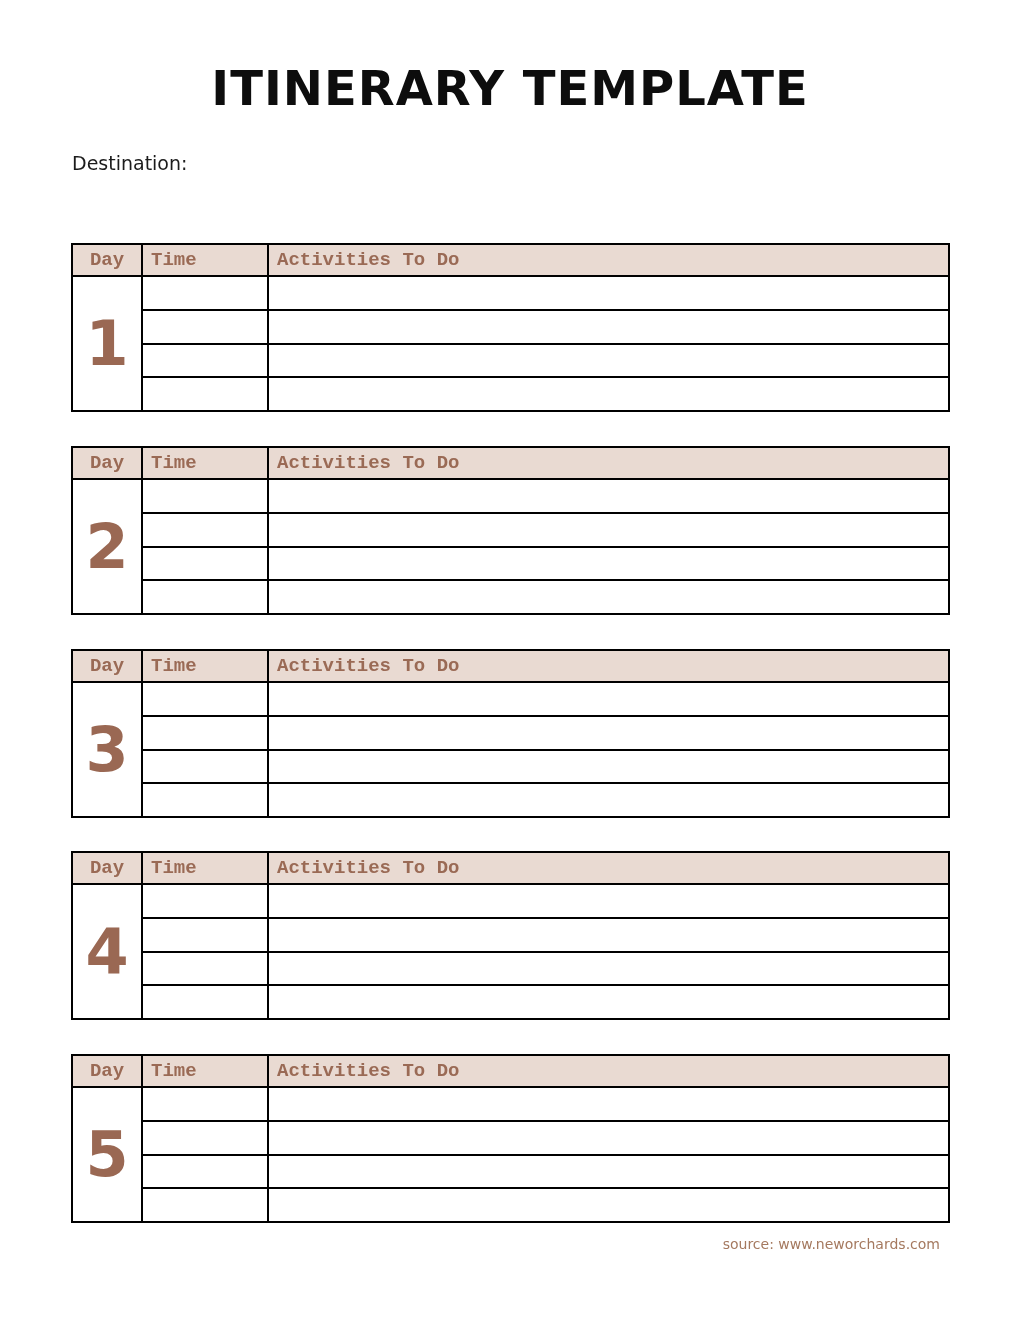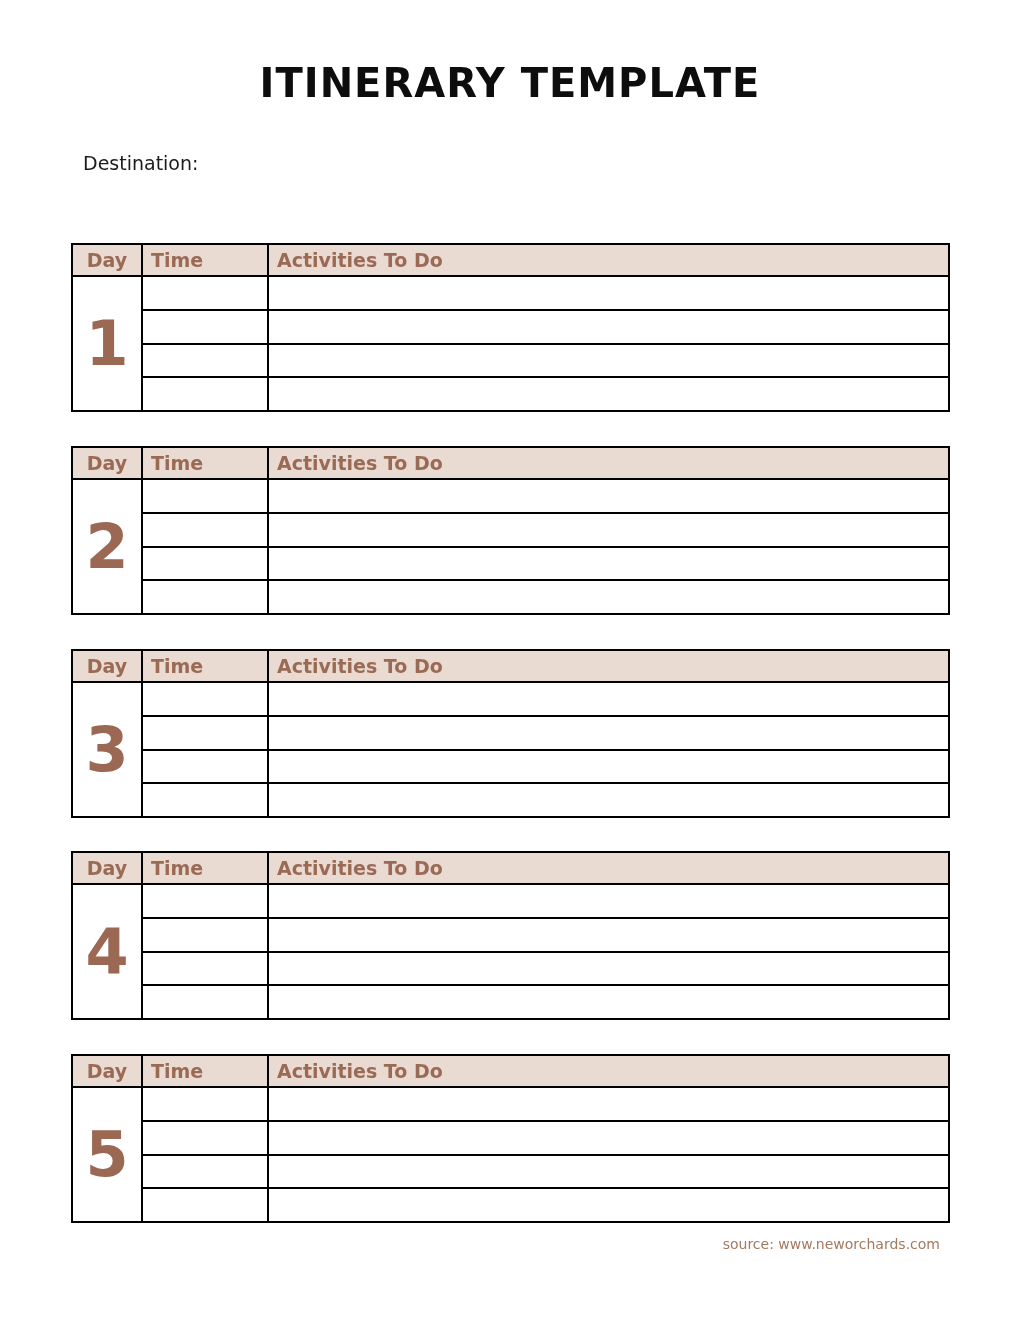--- a/index.html
+++ b/index.html
@@ -13,30 +13,30 @@
     font-family: "DejaVu Sans", sans-serif;
     position: relative;
     overflow: hidden;
   }
   .page-title {
     position: absolute;
     top: 60px;
     left: 0;
     width: 1020px;
     text-align: center;
-    font-size: 40px;
+    font-size: 48px;
     font-weight: bold;
     letter-spacing: 1px;
     color: #0d0d0d;
     margin: 0;
   }
   .fields {
     position: absolute;
     top: 147px;
-    left: 83px;
+    left: 72px;
     font-size: 19px;
     line-height: 33px;
     color: #1c1c1c;
   }
   .field-row { white-space: nowrap; }
   .tables-host { position: absolute; top: 0; left: 0; }
   .table-wrap {
     position: absolute;
     left: 71px;
     width: 877px;
@@ -53,20 +53,21 @@
     background: #ffffff;
   }
   .day-table thead th {
     height: 30px;
     background: #e9dad2;
     color: #9a6a55;
     font-size: 19px;
     font-weight: bold;
     text-align: left;
     padding-left: 8px;
+    font-family: Liberation Mono, monospace;
   }
   .day-table thead th.day-col-header {
     text-align: center;
     padding-left: 0;
   }
   .day-table td.day-number-cell {
     text-align: center;
     vertical-align: middle;
     font-size: 62px;
     line-height: 1;

